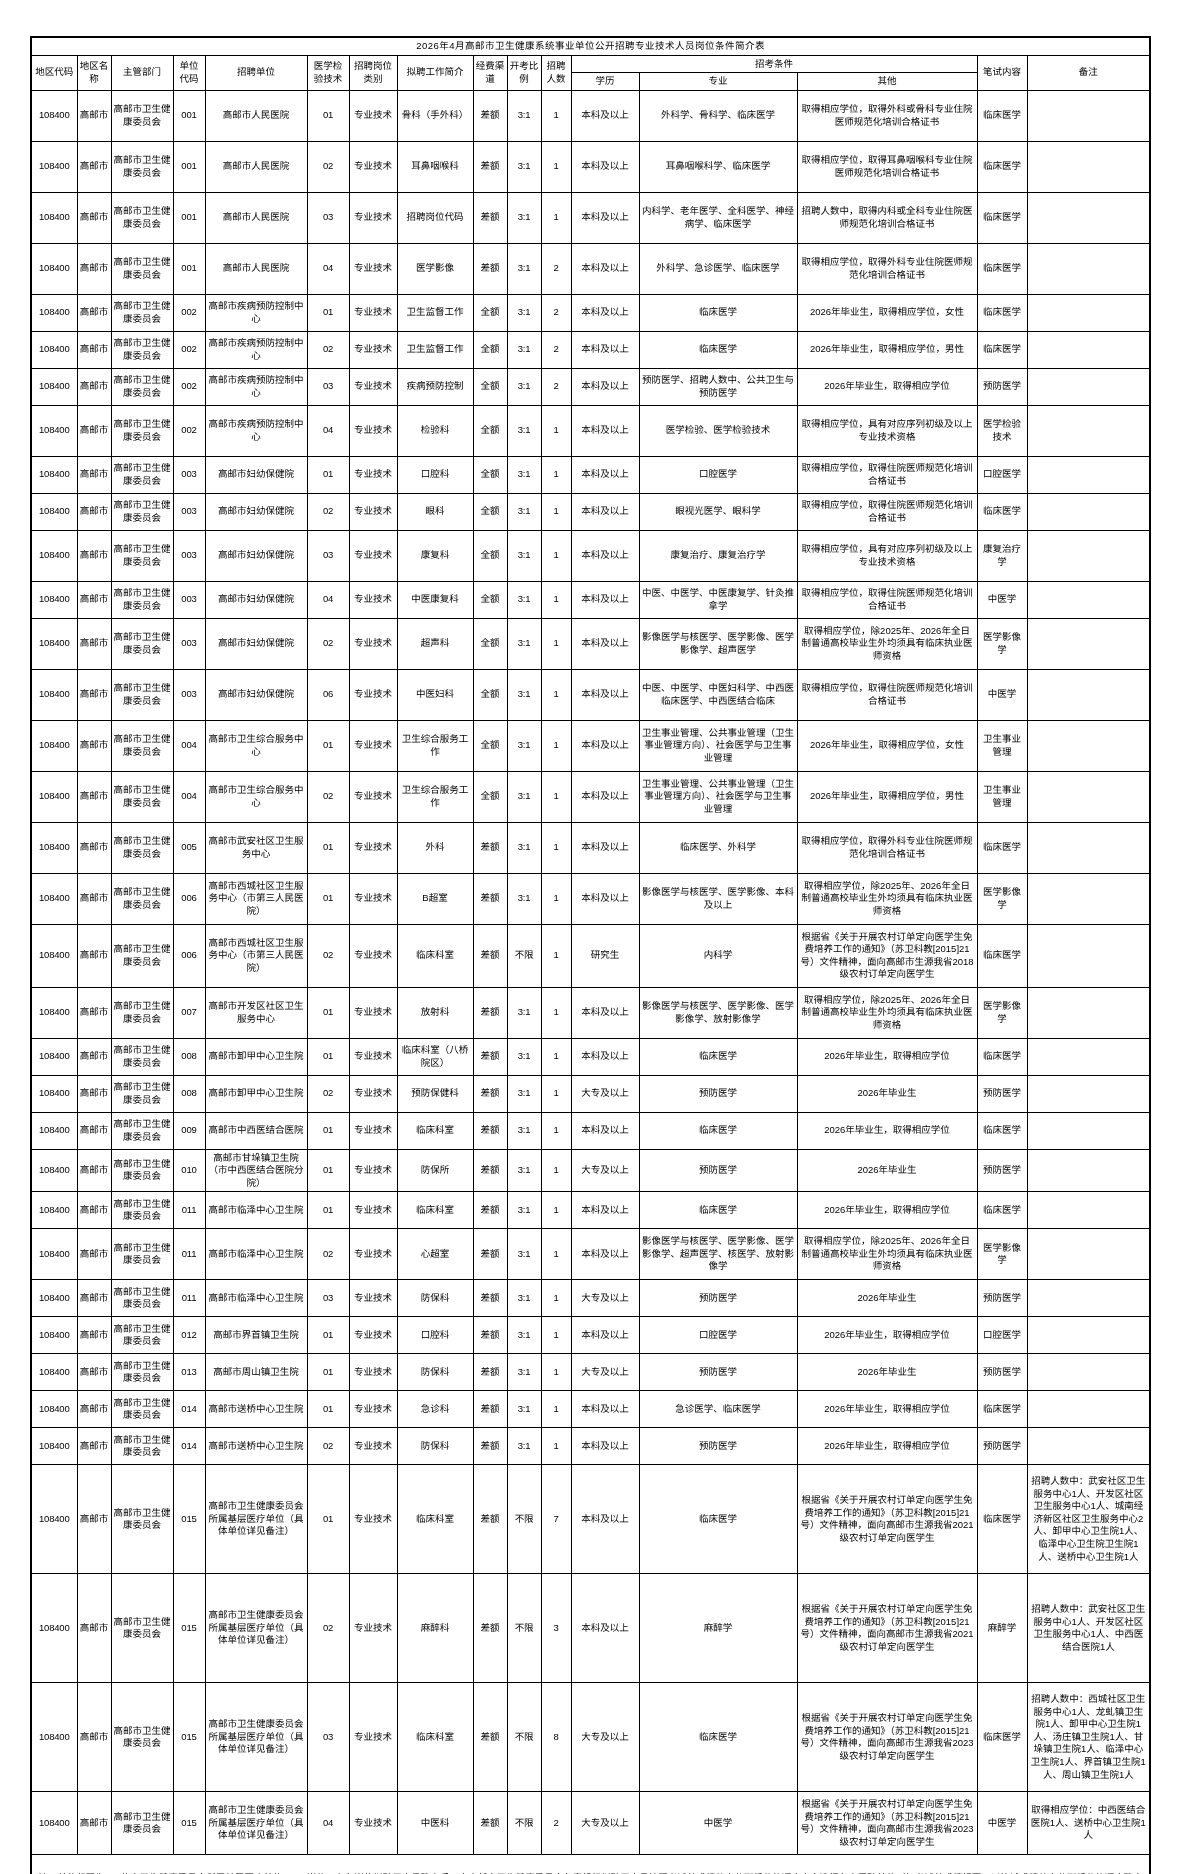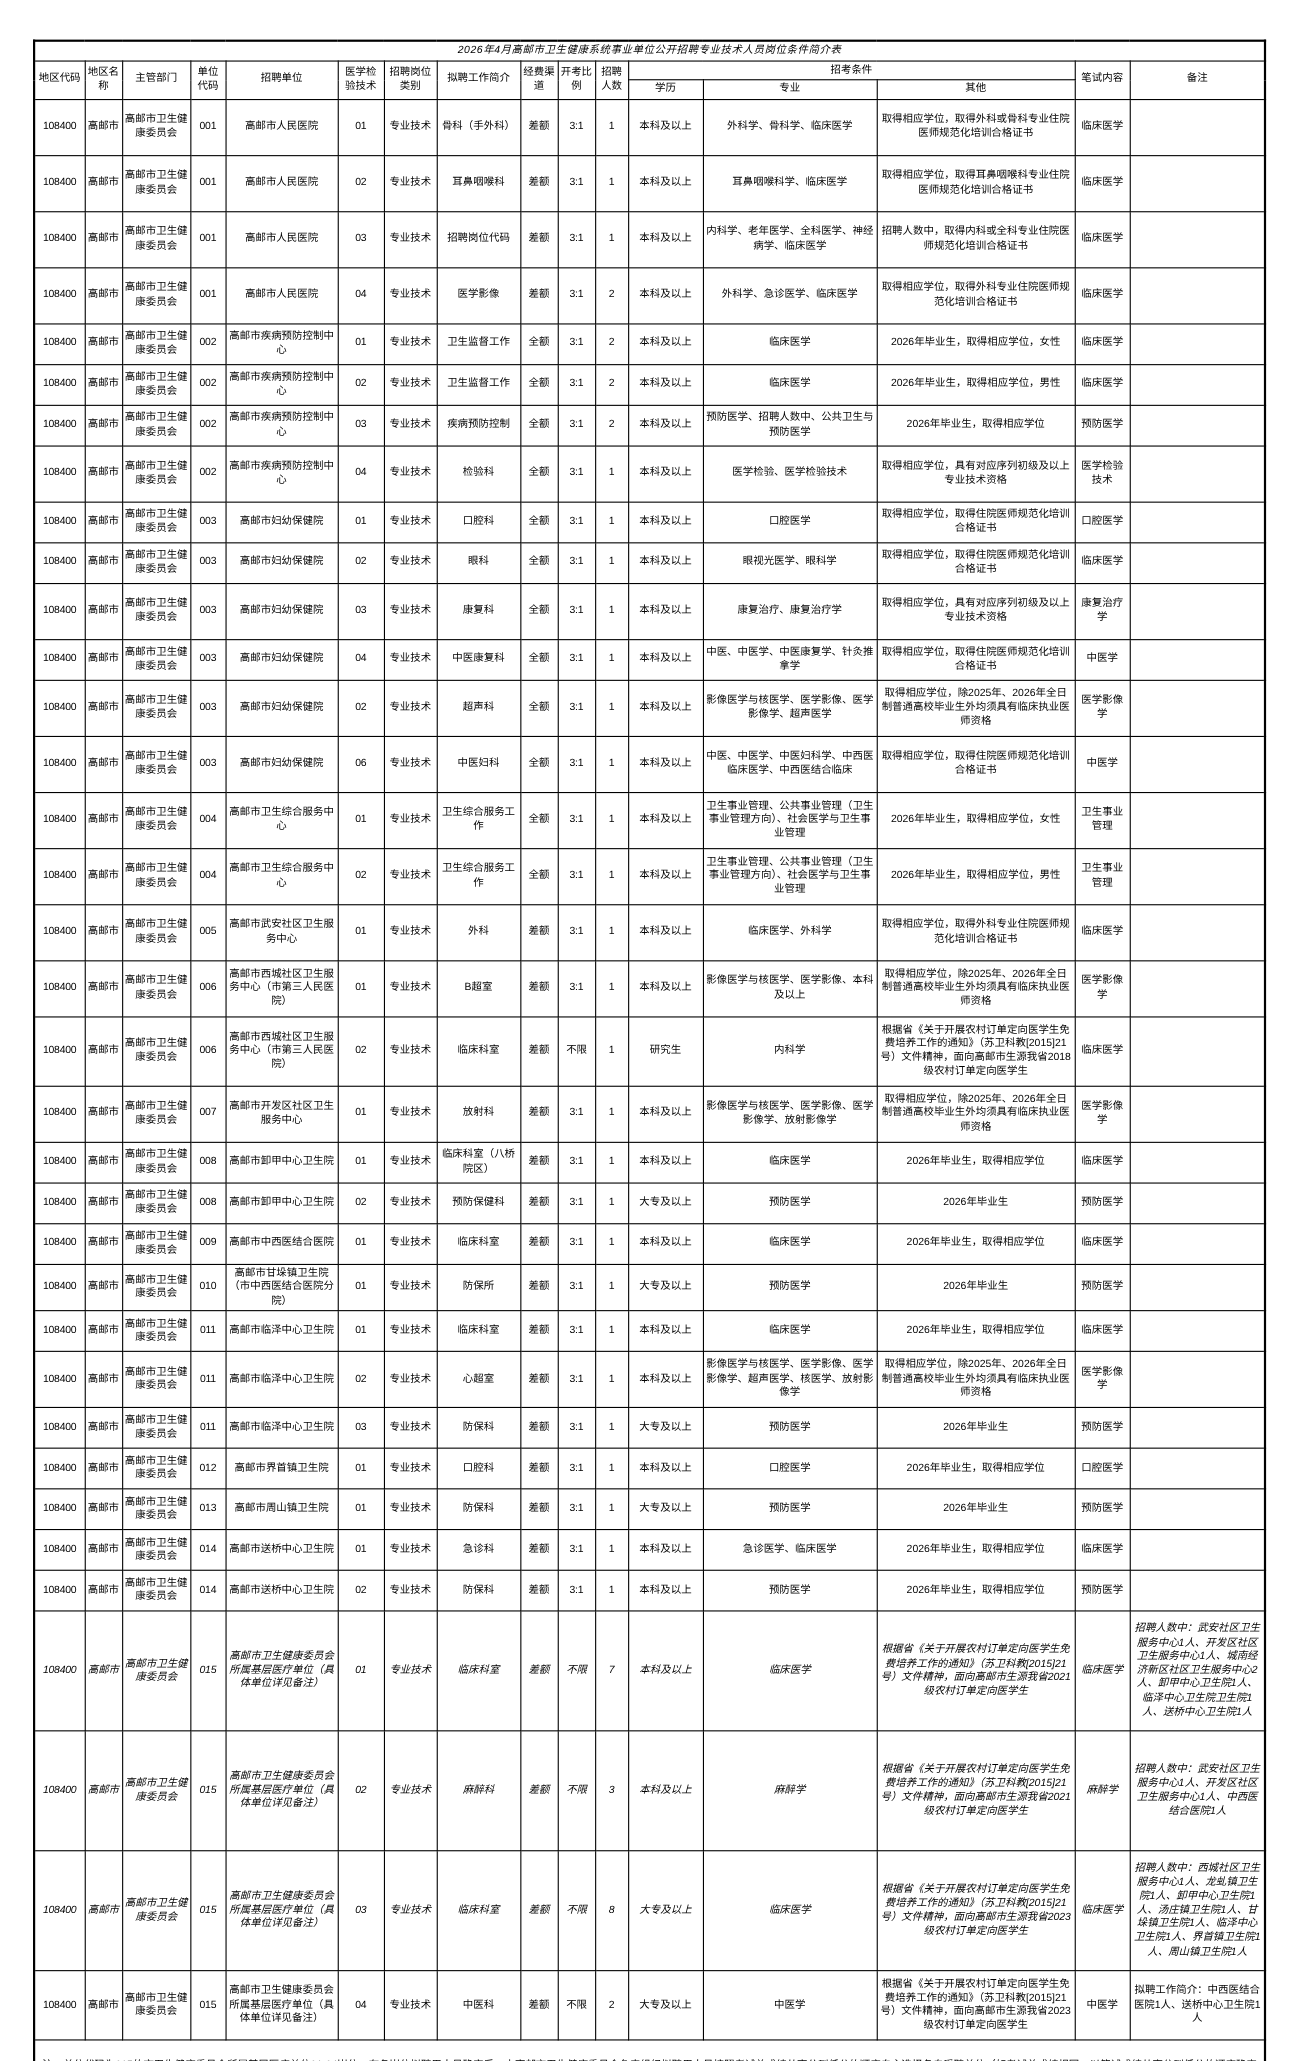--- a/index.html
+++ b/index.html
@@ -35,34 +35,33 @@
     overflow:hidden;
   }
   td.title-cell{
     border:1px solid #000;
     font-size:20px;
     font-weight:bold;
     letter-spacing:.5px;
     padding:11px 4px 12px 4px;
     text-align:center;
     vertical-align:middle;
-    font-style:italic;
   }
   thead td{
     font-size:10px;
     line-height:1.25;
     padding:4px 1px;
     font-weight:normal;
   }
   td.l{ text-align:left; padding-left:4px; }
   td.code{ font-size:9px; letter-spacing:-0.2px;}
   tr.datarow td{ height:32px; }
   tr.tall td{ height:46px; }
   tr.tall3 td{ height:58px; }
-  tr.big td{ height:104px;font-style:italic; }
+  tr.big td{ height:104px; }
   td.note-cell{
     text-align:left;
     font-size:9.5px;
     line-height:1.5;
     padding:5px 6px 7px 6px;
     height:54px;
     vertical-align:top;
   }
   
   col.c-areacode{width:46px}
@@ -753,21 +752,21 @@
           <td class="code">04</td>
           <td>专业技术</td>
           <td>中医科</td>
           <td>差额</td>
           <td class="code">不限</td>
           <td class="code">2</td>
           <td>大专及以上</td>
           <td class="l">中医学</td>
           <td class="l">根据省《关于开展农村订单定向医学生免费培养工作的通知》（苏卫科教[2015]21号）文件精神，面向高邮市生源我省2023级农村订单定向医学生</td>
           <td>中医学</td>
-          <td class="l">拟聘工作简介：中西医结合医院1人、送桥中心卫生院1人</td>
+          <td class="l">取得相应学位：中西医结合医院1人、送桥中心卫生院1人</td>
         </tr>
       </tbody>
     <tfoot>
       <tr>
         <td class="note-cell" colspan="16">注：单位代码为015的市卫生健康委员会所属基层医疗单位01-04岗位，在各岗位拟聘用人员确定后，由高邮市卫生健康委员会负责组织拟聘用人员按照考试总成绩从高分到低分的顺序自主选择各自受聘单位（如考试总成绩相同，以笔试成绩从高分到低分的顺序确定选岗顺序；如笔试成绩仍相同，则现场抽签确定选岗顺序）。</td>
       </tr>
 
     </tfoot>
   </table>
 </div>

